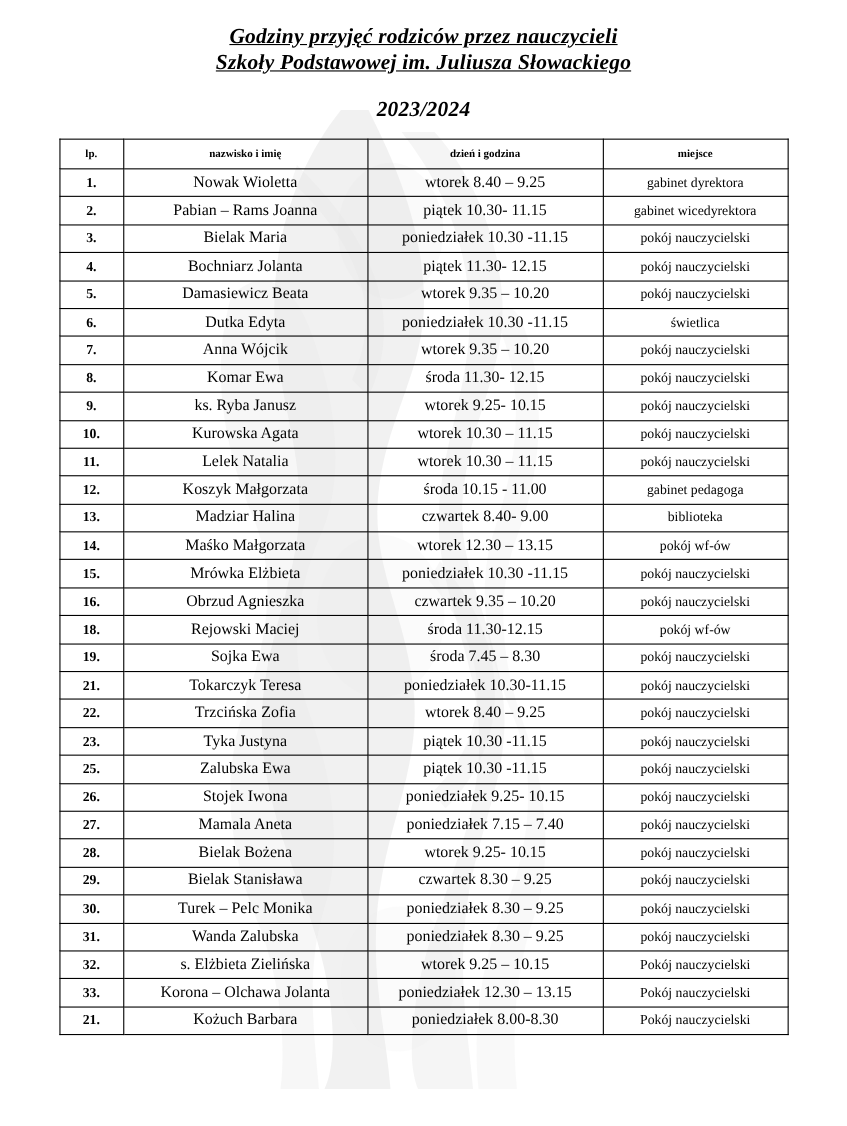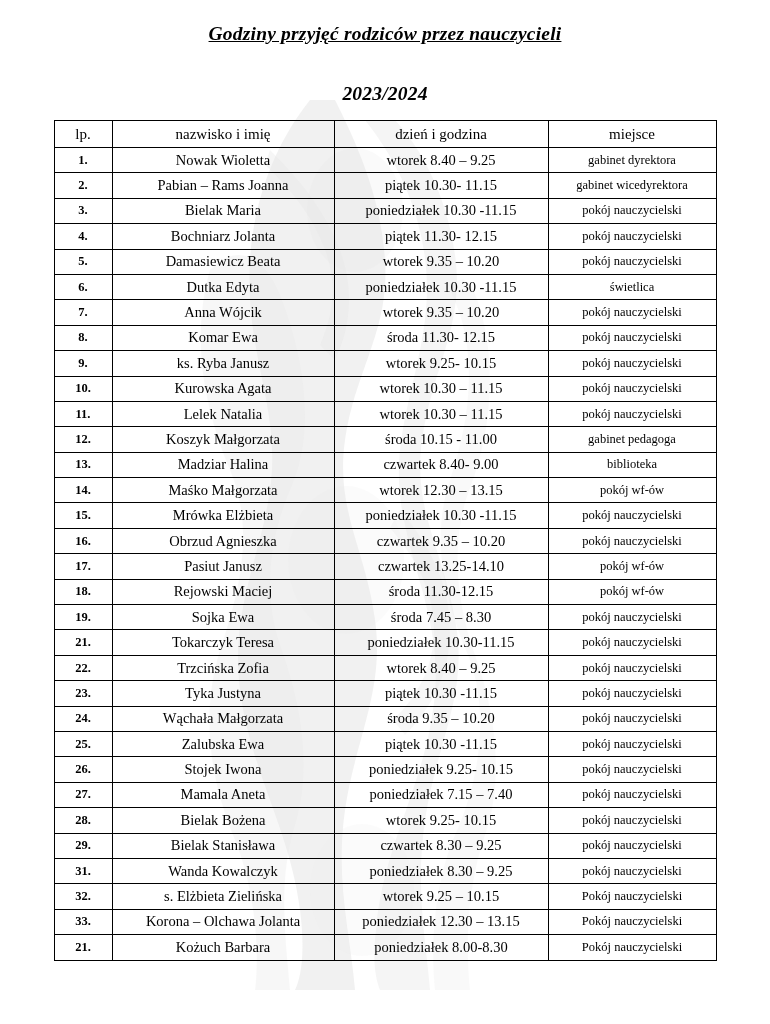--- a/index.html
+++ b/index.html
@@ -62,22 +62,22 @@
   table.schedule th,
   table.schedule td {
     border: 1px solid #000000;
     padding: 0;
     text-align: center;
     vertical-align: middle;
     background: transparent;
   }
   table.schedule thead th {
     height: 26px;
-    font-weight: normal;
-    font-size: 15px;
+    font-weight: bold;
+    font-size: 10px;
     margin-top: 21px;
   }
   col.c-lp { width: 58px; }
   col.c-name { width: 222px; }
   col.c-time { width: 214px; }
   col.c-place { width: 168px; }
 
   td.lp {
     font-size: 12.5px;
     font-weight: bold;
@@ -111,21 +111,21 @@
       <path d="M120 60 C150 90 175 120 190 160 C205 200 200 240 185 270 L170 255 C183 225 188 195 175 160 C162 125 140 98 115 75 Z" opacity="0.35"></path>
       <path d="M250 420 C280 455 300 495 300 540 C300 585 280 620 255 645 L243 630 C266 608 284 578 284 540 C284 502 266 468 240 438 Z" opacity="0.3"></path>
       <ellipse cx="205" cy="120" rx="48" ry="62" opacity="0.2"></ellipse>
       <ellipse cx="196" cy="470" rx="58" ry="74" opacity="0.16"></ellipse>
       <ellipse cx="212" cy="800" rx="52" ry="66" opacity="0.14"></ellipse>
     </g>
   </svg>
 
   <div class="title-block">
     <div class="title-line u">Godziny przyjęć rodziców przez nauczycieli</div><br>
-    <br>
+    <div class="title-line u">Szkoły Podstawowej im. Juliusza Słowackiego</div><br>
     <br>
     <div class="title-line">2023/2024</div>
   </div>
 
   <table class="schedule">
     <colgroup>
       <col class="c-lp">
       <col class="c-name">
       <col class="c-time">
       <col class="c-place">
@@ -229,26 +229,20 @@
           <td class="time">poniedziałek 10.30 -11.15</td>
           <td class="place">pokój nauczycielski</td>
         </tr>
         <tr>
           <td class="lp">16.</td>
           <td class="name">Obrzud Agnieszka</td>
           <td class="time">czwartek  9.35 – 10.20</td>
           <td class="place">pokój nauczycielski</td>
         </tr>
         <tr>
-          <td class="lp">17.</td>
-          <td class="name">Pasiut Janusz</td>
-          <td class="time">czwartek  13.25-14.10</td>
-          <td class="place">pokój wf-ów</td>
-        </tr>
-        <tr>
           <td class="lp">18.</td>
           <td class="name">Rejowski Maciej</td>
           <td class="time">środa 11.30-12.15</td>
           <td class="place">pokój wf-ów</td>
         </tr>
         <tr>
           <td class="lp">19.</td>
           <td class="name">Sojka Ewa</td>
           <td class="time">środa 7.45 – 8.30</td>
           <td class="place">pokój nauczycielski</td>
@@ -265,26 +259,20 @@
           <td class="time">wtorek 8.40 – 9.25</td>
           <td class="place">pokój nauczycielski</td>
         </tr>
         <tr>
           <td class="lp">23.</td>
           <td class="name">Tyka Justyna</td>
           <td class="time">piątek 10.30 -11.15</td>
           <td class="place">pokój nauczycielski</td>
         </tr>
         <tr>
-          <td class="lp">24.</td>
-          <td class="name">Wąchała Małgorzata</td>
-          <td class="time">środa 9.35 – 10.20</td>
-          <td class="place">pokój nauczycielski</td>
-        </tr>
-        <tr>
           <td class="lp">25.</td>
           <td class="name">Zalubska Ewa</td>
           <td class="time">piątek 10.30 -11.15</td>
           <td class="place">pokój nauczycielski</td>
         </tr>
         <tr>
           <td class="lp">26.</td>
           <td class="name">Stojek Iwona</td>
           <td class="time">poniedziałek 9.25- 10.15</td>
           <td class="place">pokój nauczycielski</td>
@@ -301,22 +289,28 @@
           <td class="time">wtorek 9.25- 10.15</td>
           <td class="place">pokój nauczycielski</td>
         </tr>
         <tr>
           <td class="lp">29.</td>
           <td class="name">Bielak Stanisława</td>
           <td class="time">czwartek  8.30 – 9.25</td>
           <td class="place">pokój nauczycielski</td>
         </tr>
         <tr>
+          <td class="lp">30.</td>
+          <td class="name">Turek – Pelc Monika</td>
+          <td class="time">poniedziałek 8.30 – 9.25</td>
+          <td class="place">pokój nauczycielski</td>
+        </tr>
+        <tr>
           <td class="lp">31.</td>
-          <td class="name">Wanda Kowalczyk</td>
+          <td class="name">Wanda Zalubska</td>
           <td class="time">poniedziałek 8.30 – 9.25</td>
           <td class="place">pokój nauczycielski</td>
         </tr>
         <tr>
           <td class="lp">32.</td>
           <td class="name">s. Elżbieta Zielińska</td>
           <td class="time">wtorek 9.25 – 10.15</td>
           <td class="place">Pokój nauczycielski</td>
         </tr>
         <tr>

